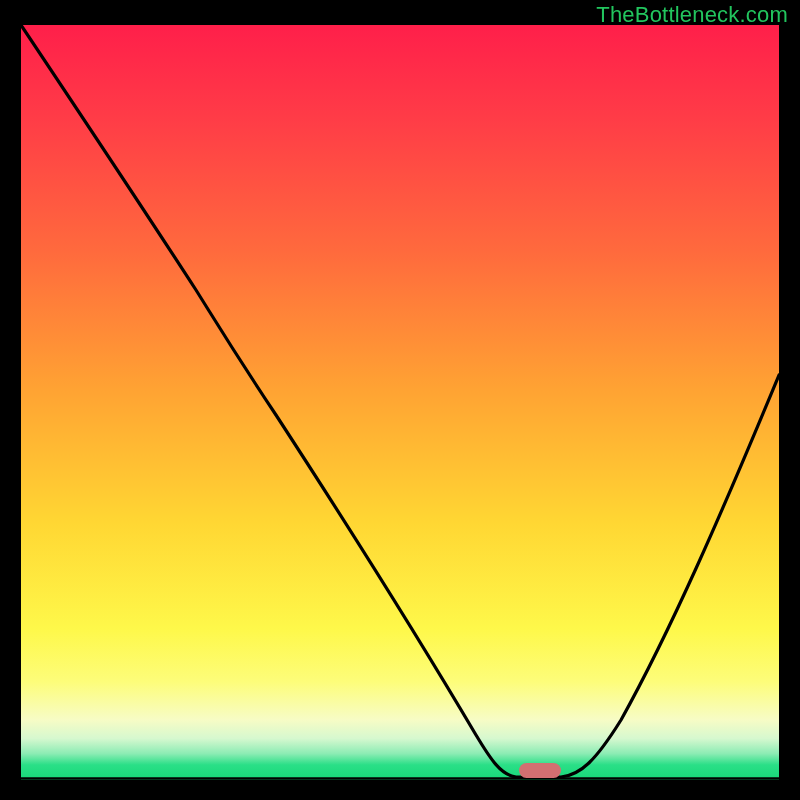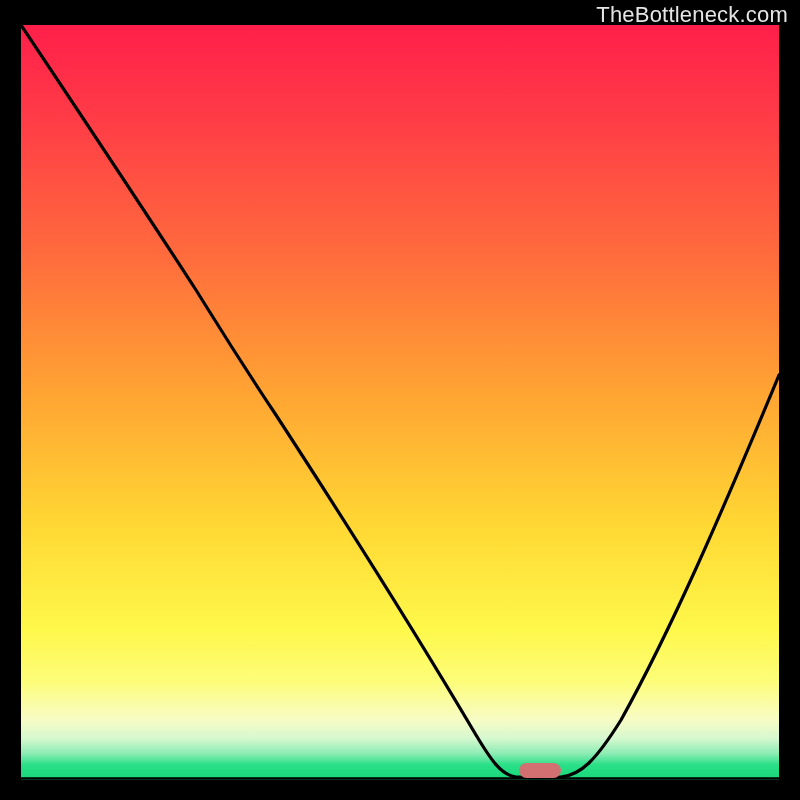--- a/index.html
+++ b/index.html
@@ -51,21 +51,21 @@
   }
   .marker {
     position: absolute;
     background: #d26f71;
     border-radius: 8px;
   }
   .watermark {
     position: absolute;
     top: 2px;
     right: 12px;
-    color: #e5e5e5;
+    color: #22c55e;
     font-size: 22px;
     font-weight: 500;
     letter-spacing: 0.2px;
     user-select: none;
   }
 </style>
 </head>
 <body>
 
 <div class="frame">

